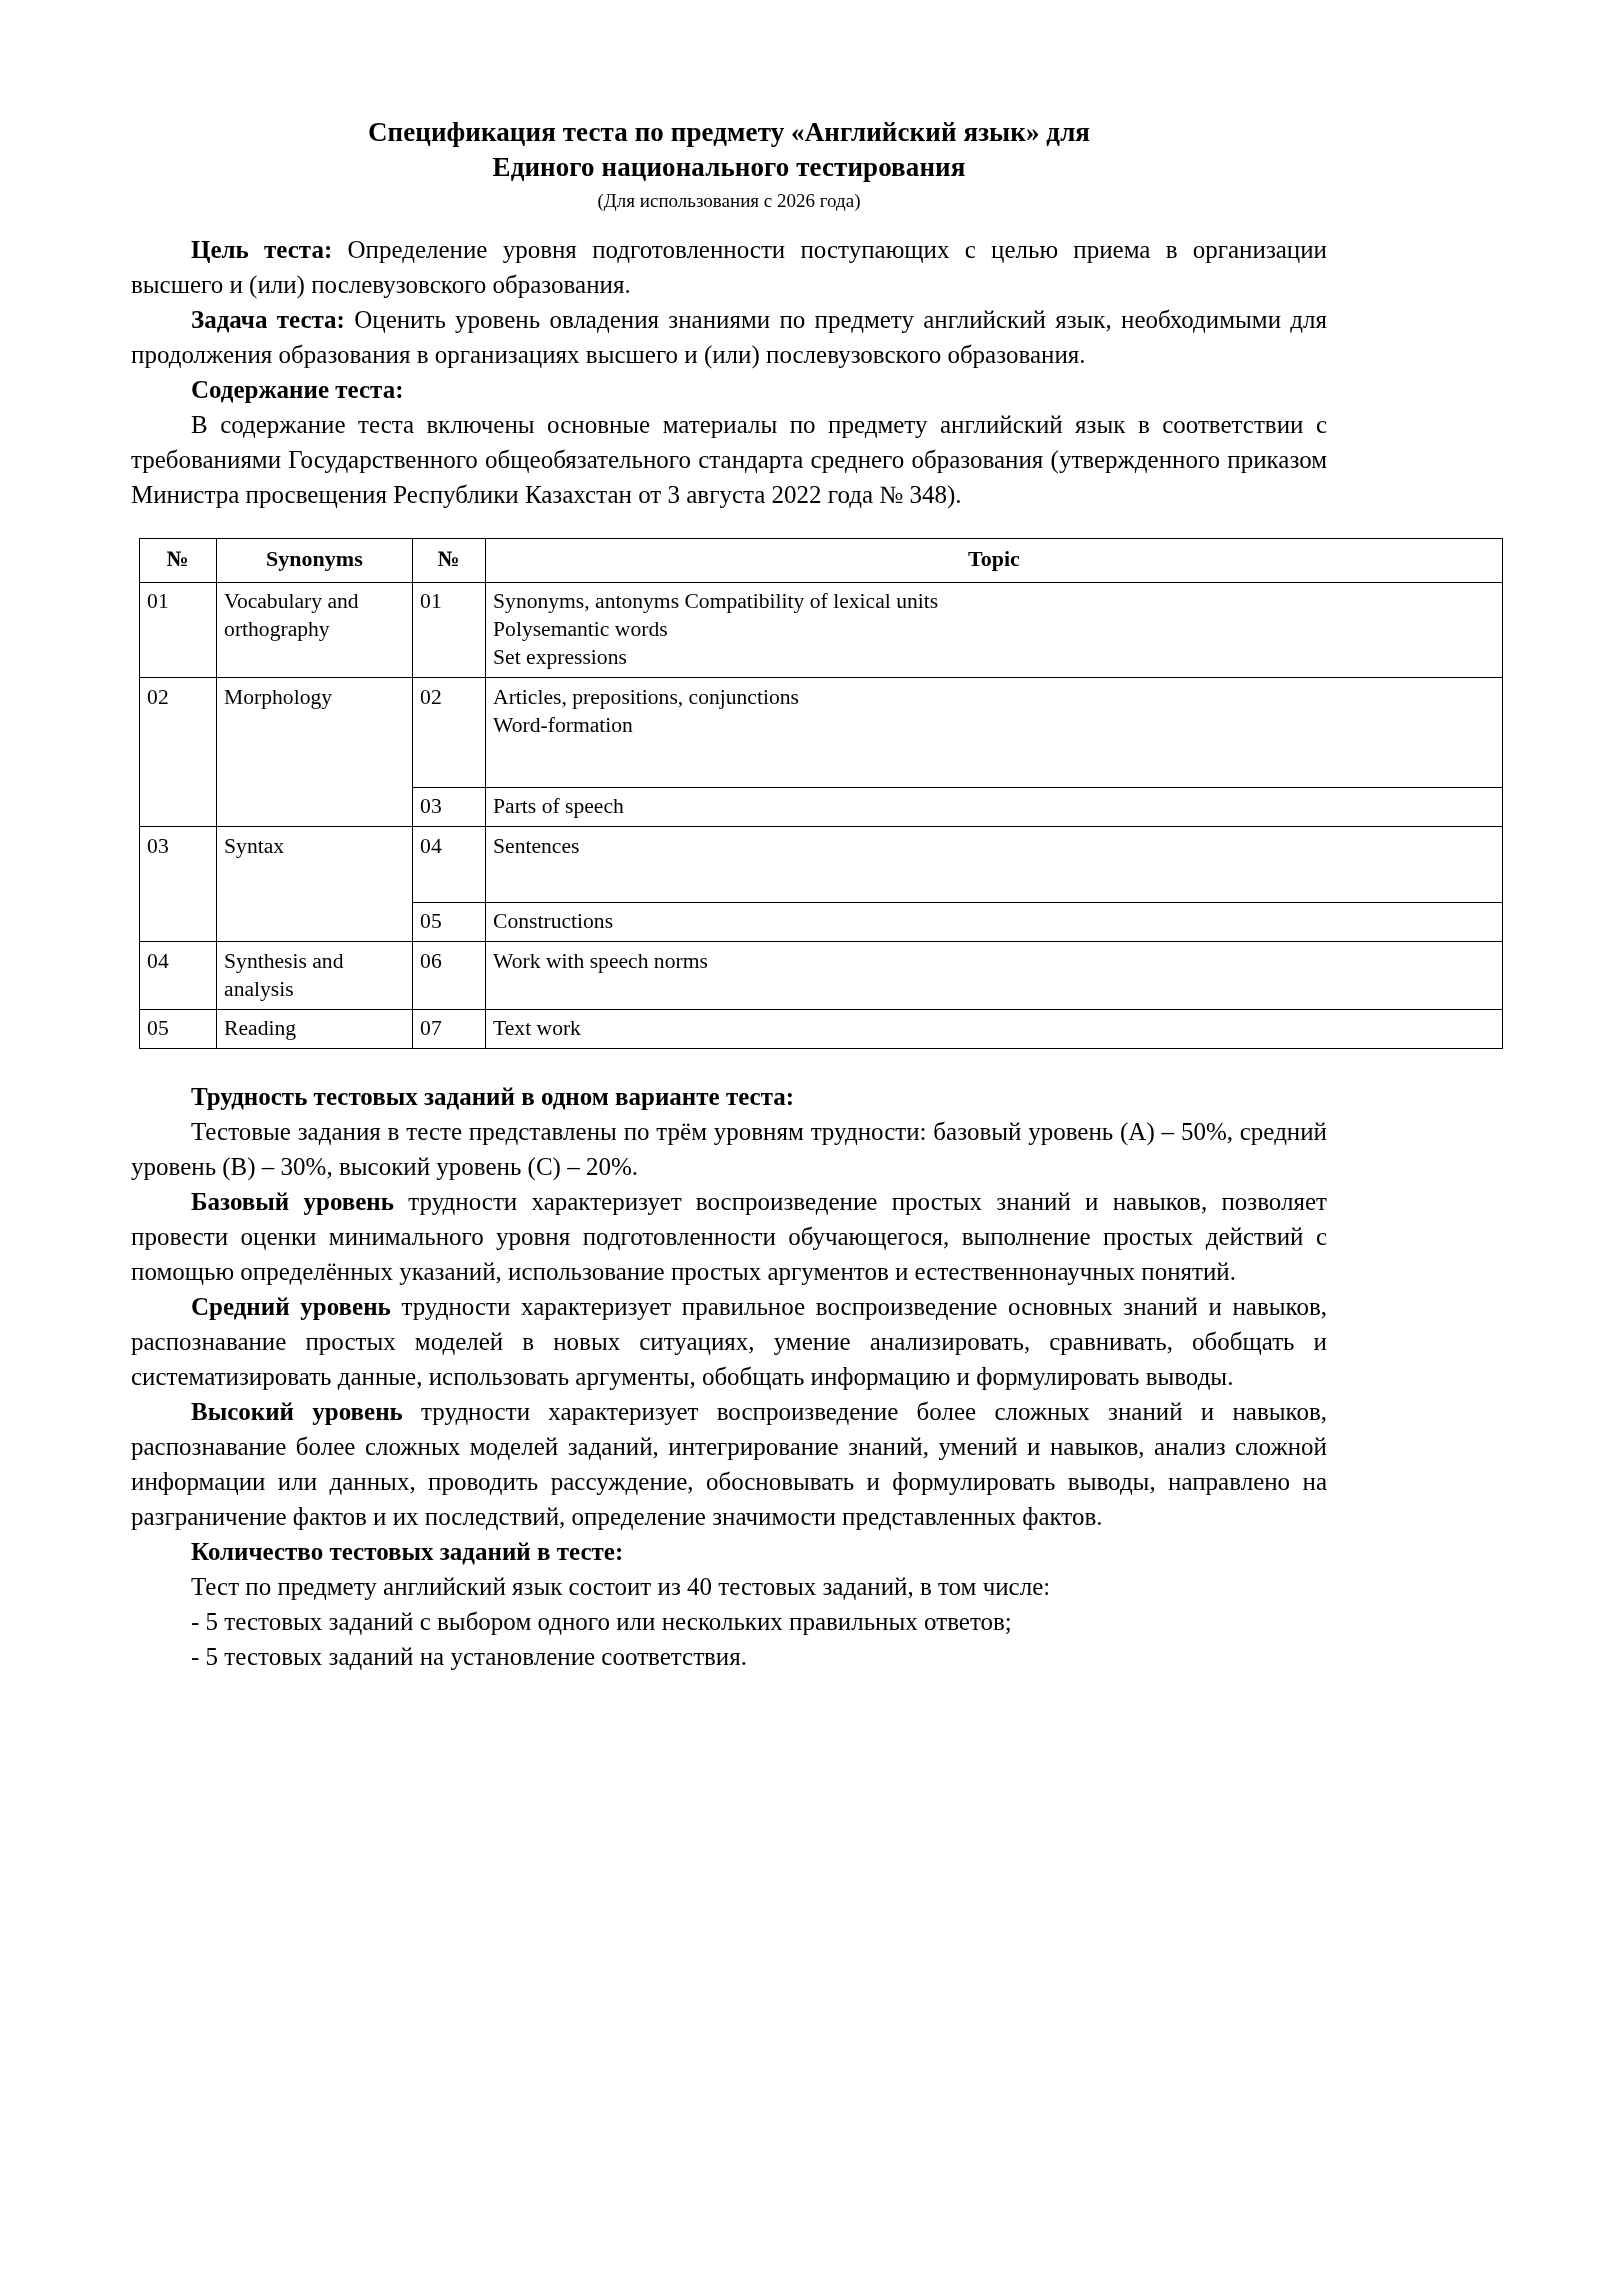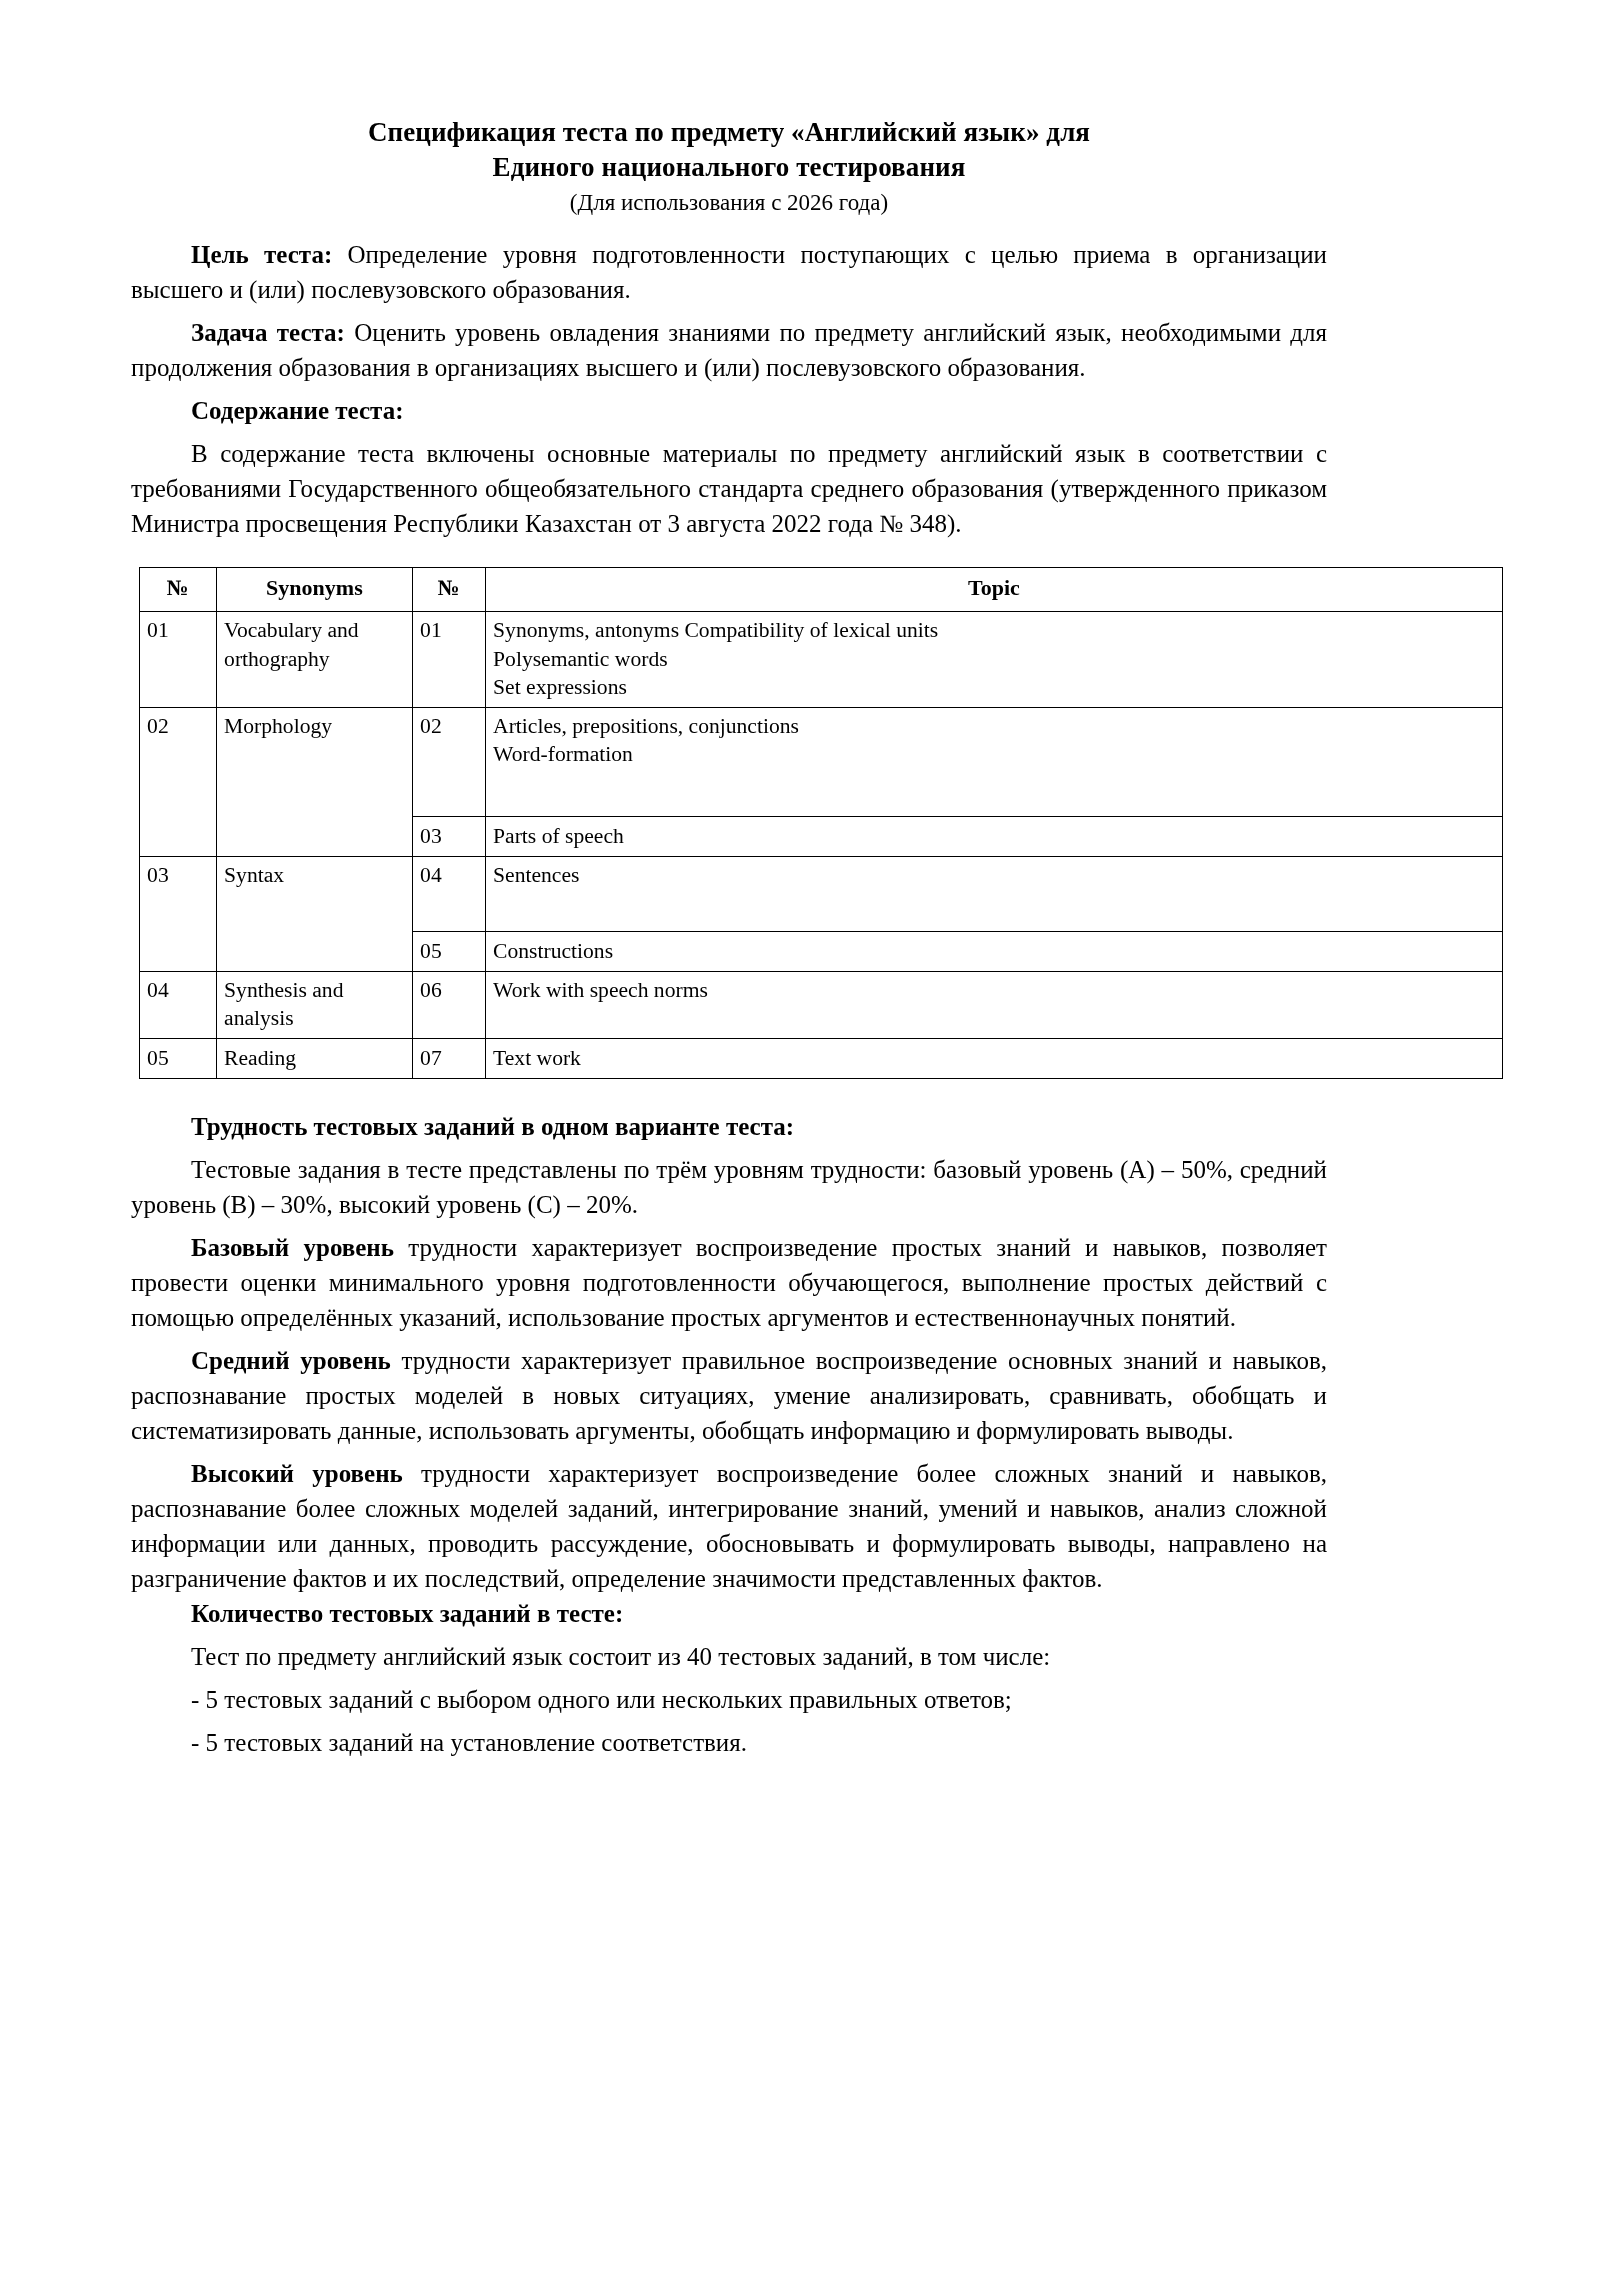--- a/index.html
+++ b/index.html
@@ -16,21 +16,21 @@
     padding:115px 124px 0 131px;
     position:relative;
   }
   
   .title-block { text-align:center; margin:0 0 11.8px 0; }
   .title-line {
     font-size:27px; font-weight:bold; line-height:1.30;
     letter-spacing:0.1px;
   }
   .title-sub {
-    font-size:23px; font-weight:normal; line-height:1.34;
+    font-size:19px; font-weight:normal; line-height:1.34;
     margin-top:2.6px;
   }
   
   p.para {
     margin:0;
     font-size:25px;
     line-height:1.40;
     text-align:justify;
     text-indent:60px;
     text-justify:inter-word;
@@ -62,21 +62,21 @@
   }
   td.num, th.num { }
   .col-no   { width:77px; }
   .col-chap { width:196px; }
   .col-no2  { width:73px; }
   .cellline { display:block; }
   .tall-1 { height:98px; }
   .tall-2 { height:64px; }
   
   .after-table { margin-top:30px; }
-  p.para + p.para { margin-top:8px; }
+  p.para + p.para { margin-top:0; }
 </style>
 </head>
 <body>
 
 <div class="page">
 
   <div class="title-block">
     <div class="title-line">Спецификация теста по предмету «Английский язык» для</div>
     <div class="title-line">Единого национального тестирования</div>
     <div class="title-sub">(Для использования с 2026 года)</div>

